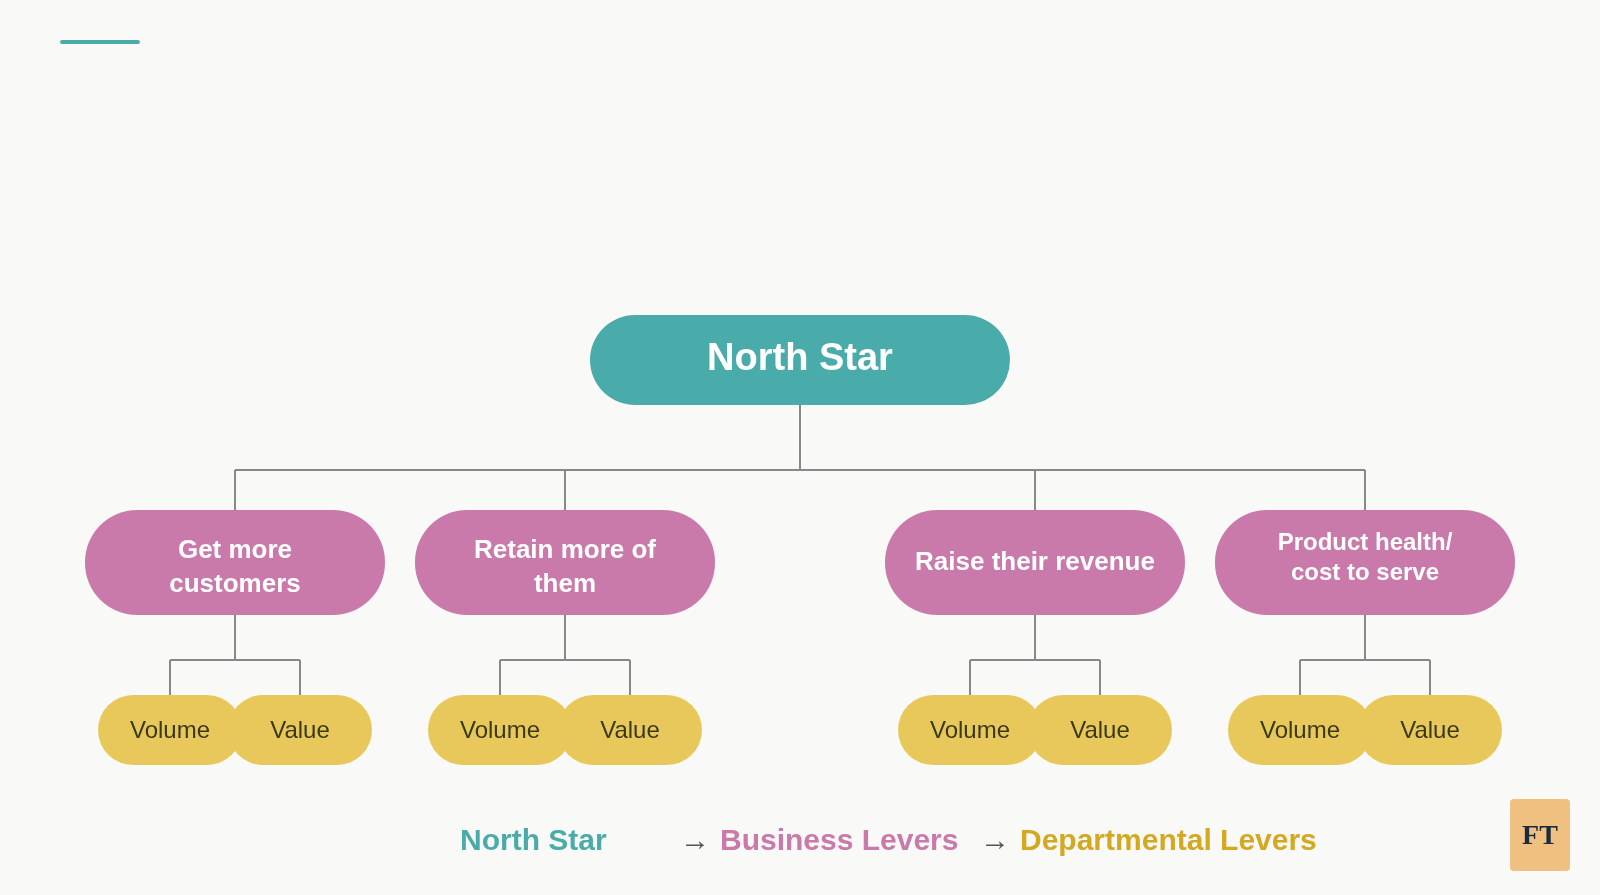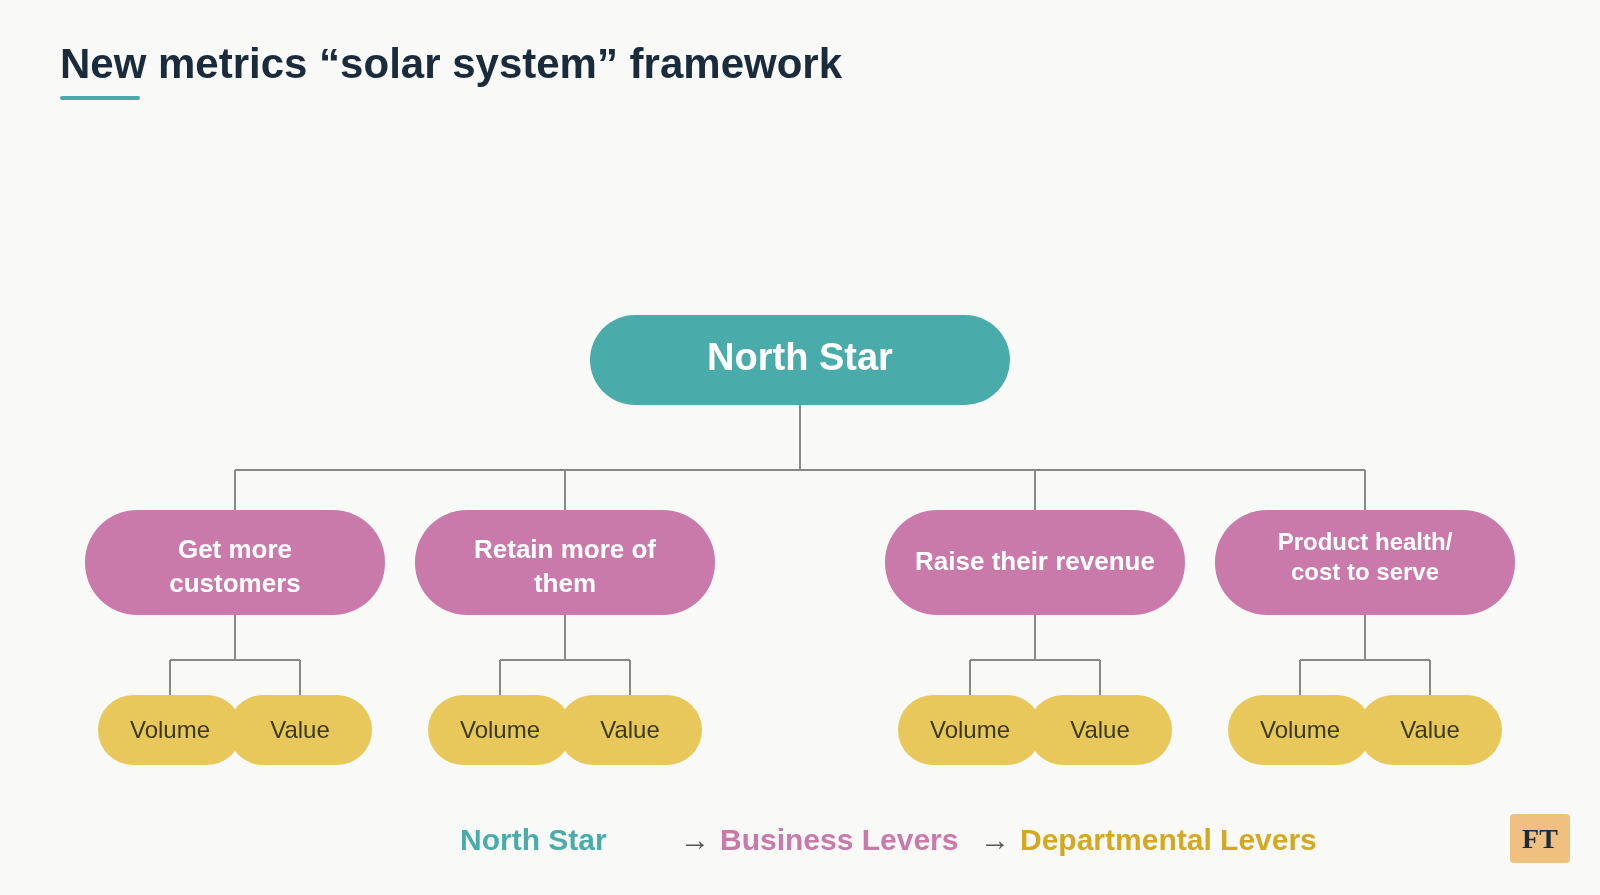--- a/index.html
+++ b/index.html
@@ -45,43 +45,42 @@
       display: flex;
       flex-direction: column;
       align-items: center;
       justify-content: flex-end;
       position: relative;
     }
 
     
     .ft-logo {
       position: absolute;
-      bottom: 32px;
+      bottom: 24px;
       right: 30px;
       background: #f0c080;
       color: #1a2b3c;
       font-family: 'Georgia', serif;
       font-size: 28px;
       font-weight: 700;
       width: 60px;
-      height: 49px;
+      height: 72px;
       display: flex;
       align-items: center;
       justify-content: center;
       border-radius: 4px;
     }
 
     
   </style>
 </head>
 <body>
 
 <div class="page-container">
   <div class="title-section">
-    <h1 class="page-title">New metrics “solar system” framework</h1>
     <div class="title-underline"></div>
   </div>
 
   <div class="diagram-container">
     <svg width="1440" height="580" viewBox="0 0 1440 580">
 
       <rect x="510" y="20" width="420" height="90" rx="45" ry="45" fill="#4aacaa"></rect>
       <text x="720" y="75" text-anchor="middle" fill="white" font-size="38" font-weight="600" font-family="Arial, sans-serif">North Star</text>
 
       <line x1="720" y1="110" x2="720" y2="175" stroke="#888" stroke-width="2"></line>

